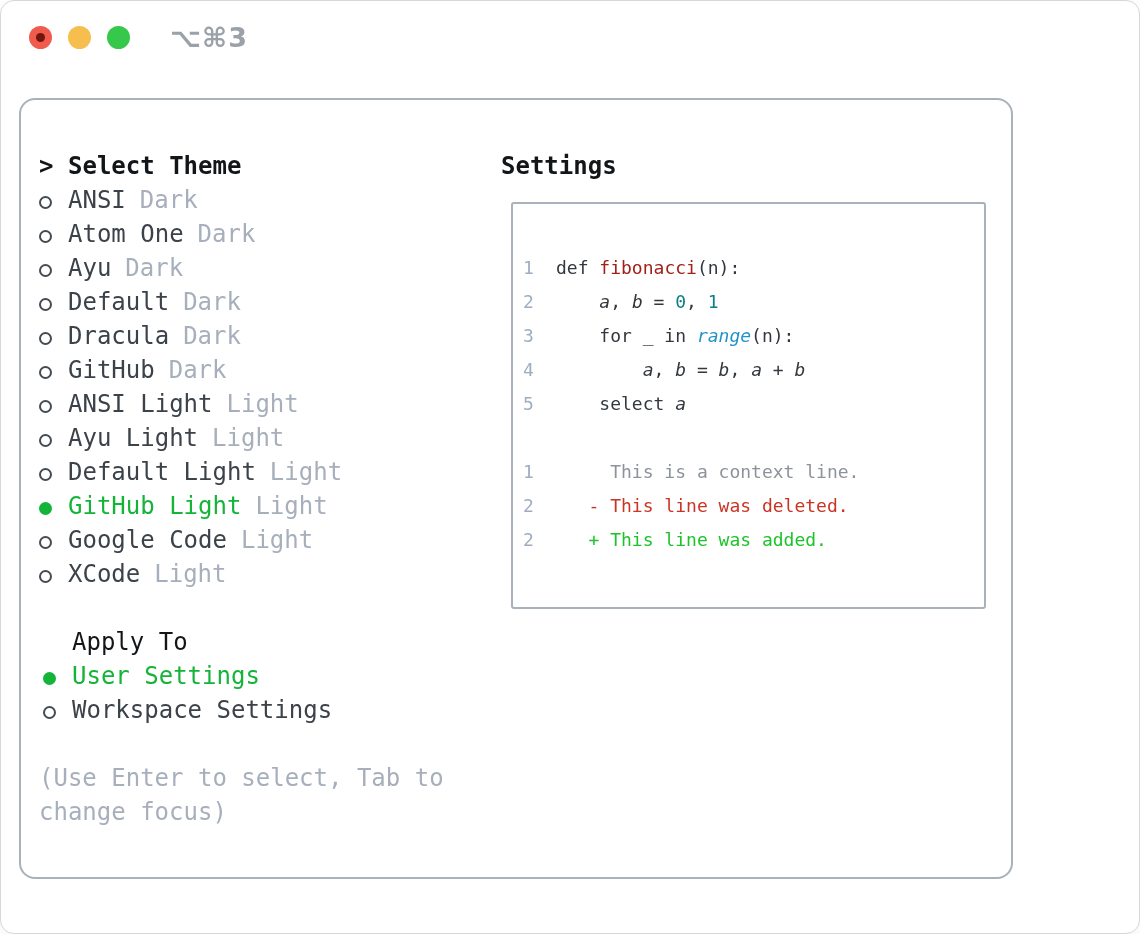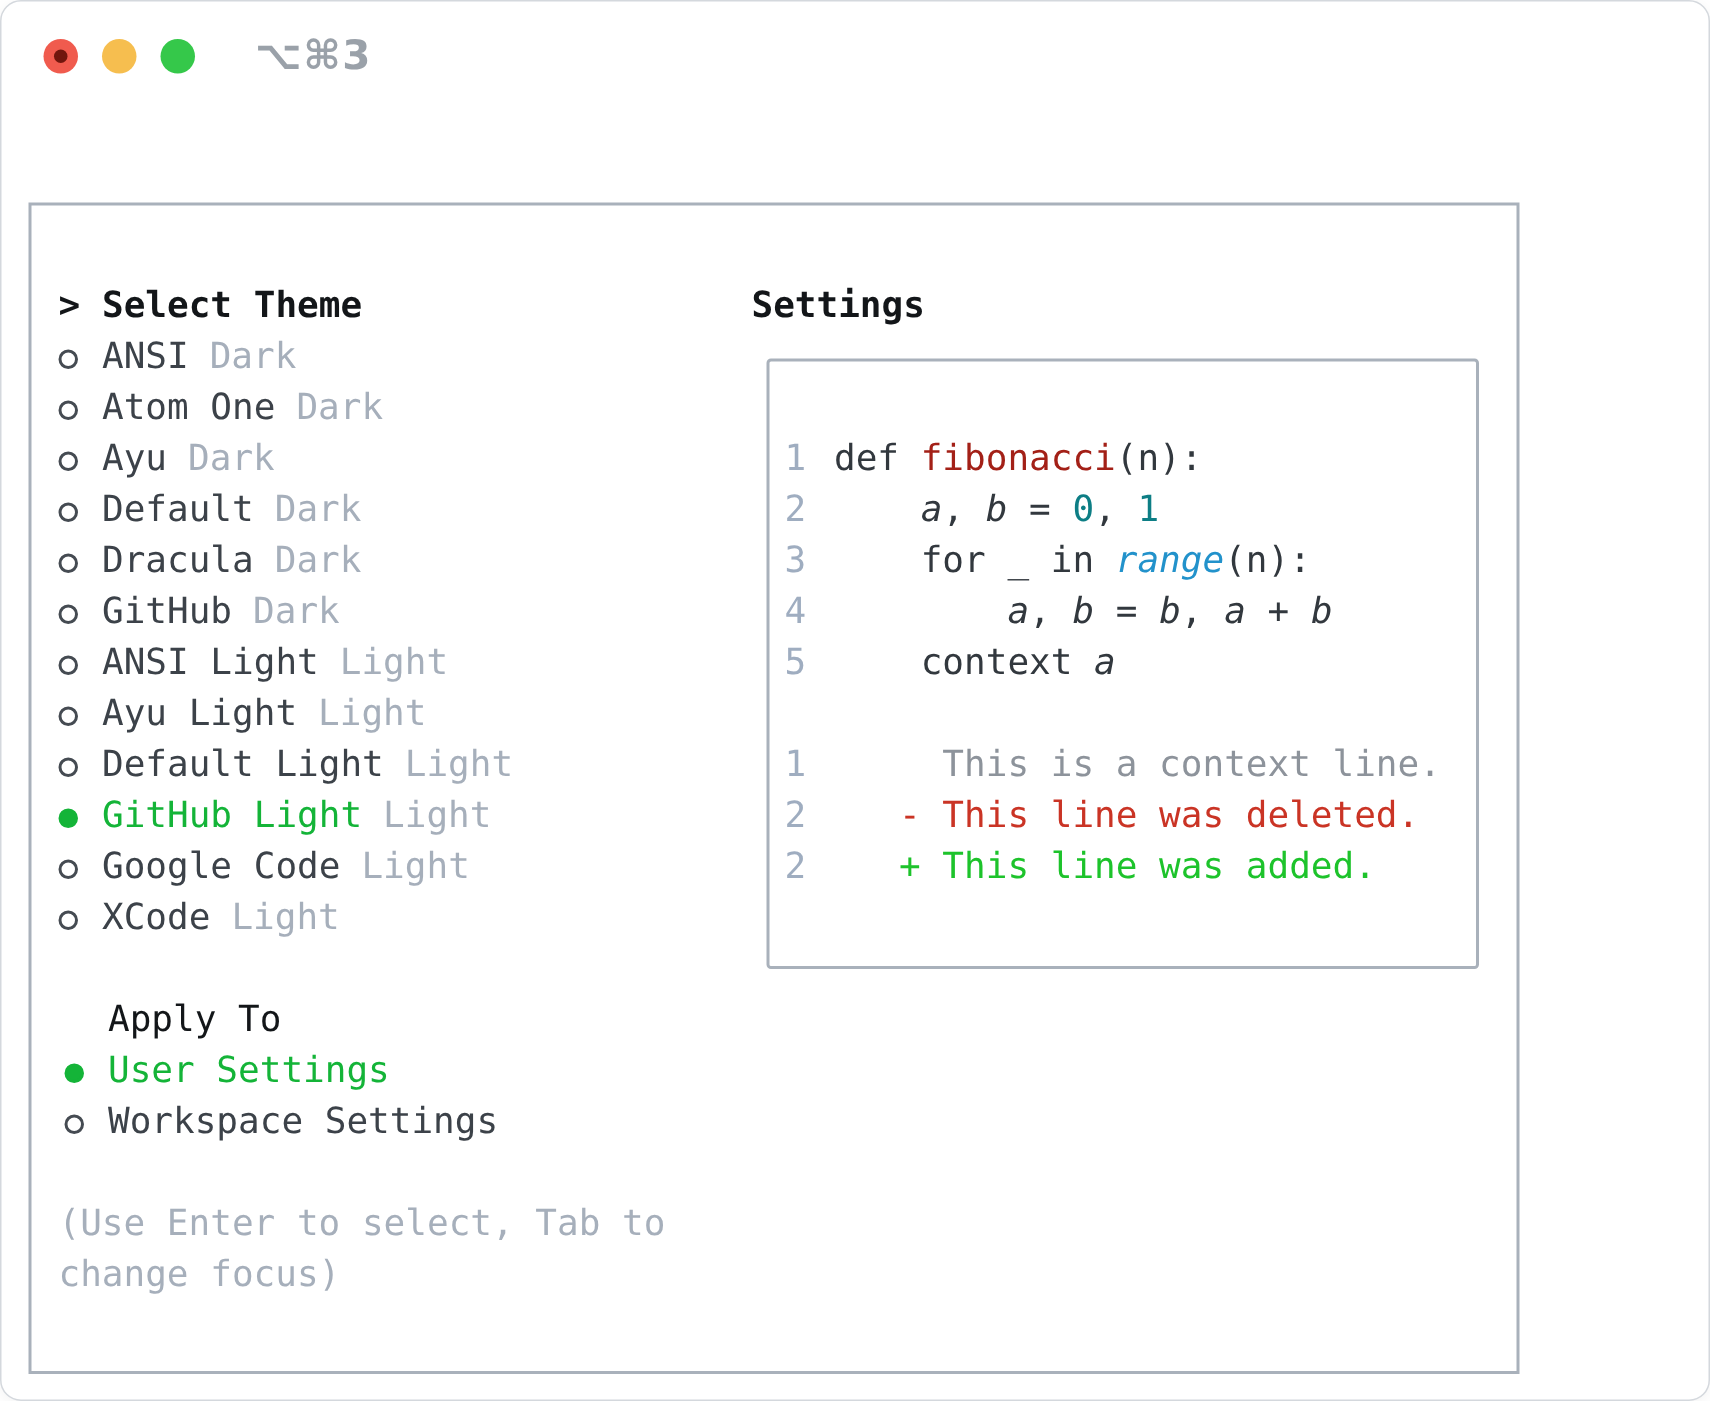--- a/index.html
+++ b/index.html
@@ -20,21 +20,21 @@
     margin:-4.5px 0 0 -4.5px;border-radius:50%;background:var(--traffic_red_dot);
   }
   .light.yellow{background:var(--traffic_yellow);}
   .light.green{background:var(--traffic_green);}
   .wintitle{
     margin-left:24px;font-family:"DejaVu Sans",sans-serif;font-size:27px;
     font-weight:bold;color:var(--title_gray);letter-spacing:1px;line-height:23px;
   }
   .main-box{
     position:absolute;left:18px;top:97px;width:994px;height:781px;box-sizing:border-box;
-    border:2px solid var(--box_border);border-radius:0;background:#fff;margin-top:37px;
+    border:2px solid var(--box_border);border-radius:16px;background:#fff;
   }
   .row{height:34px;line-height:34px;font-size:24px;white-space:pre;color:var(--text_dark);}
   .marker{display:inline-block;width:29px;}
   .hdr,.prefix{color:var(--text_black);font-weight:bold;}
   .hdr2{color:var(--text_black);}
   .dot{
     display:inline-block;width:13px;height:13px;box-sizing:border-box;border-radius:50%;
     border:2px solid #454b52;vertical-align:-1px;
   }
   .dot.on{background:var(--sel_green);border-color:var(--sel_green);}
@@ -49,21 +49,21 @@
   }
   .preview-label{
     position:absolute;left:480px;top:49px;height:34px;line-height:34px;
     font-size:24px;font-weight:bold;color:var(--text_black);
   }
   .preview-box{
     position:absolute;left:490px;top:102px;width:475px;height:407px;box-sizing:border-box;
     border:2px solid var(--box_border);border-radius:3px;background:#fff;
     padding:47px 0 0 10px;overflow:hidden;
   }
-  .codeline{height:34px;line-height:34px;font-size:24px;white-space:pre;color:var(--code_dark);min-height:34px;}
+  .codeline{height:34px;line-height:34px;font-size:18px;white-space:pre;color:var(--code_dark);min-height:34px;}
   .ln{display:inline-block;width:33px;color:var(--linenum_gray);}
   .seg-plain{color:var(--code_dark);}
   .seg-fn{color:var(--fn_red);}
   .seg-num{color:var(--num_teal);}
   .seg-call{color:var(--call_blue);font-style:italic;}
   .seg-var{color:var(--code_dark);font-style:italic;}
   .seg-ctx{color:var(--ctx_gray);}
   .seg-del{color:var(--del_red);}
   .seg-add{color:var(--add_green);}
 </style>
@@ -108,21 +108,21 @@
     <div class="hint">(Use Enter to select, Tab to change focus)</div>
 
     <div class="preview-label">Settings</div>
 
     <div class="preview-box">
 
     <div class="codeline"><span class="ln">1</span><span class="seg-plain">def </span><span class="seg-fn">fibonacci</span><span class="seg-plain">(n):</span></div>
         <div class="codeline"><span class="ln">2</span><span class="seg-plain">    </span><span class="seg-var">a</span><span class="seg-plain">, </span><span class="seg-var">b</span><span class="seg-plain"> = </span><span class="seg-num">0</span><span class="seg-plain">, </span><span class="seg-num">1</span></div>
         <div class="codeline"><span class="ln">3</span><span class="seg-plain">    for _ in </span><span class="seg-call">range</span><span class="seg-plain">(n):</span></div>
         <div class="codeline"><span class="ln">4</span><span class="seg-plain">        </span><span class="seg-var">a</span><span class="seg-plain">, </span><span class="seg-var">b</span><span class="seg-plain"> = </span><span class="seg-var">b</span><span class="seg-plain">, </span><span class="seg-var">a</span><span class="seg-plain"> + </span><span class="seg-var">b</span></div>
-        <div class="codeline"><span class="ln">5</span><span class="seg-plain">    context </span><span class="seg-var">a</span></div>
+        <div class="codeline"><span class="ln">5</span><span class="seg-plain">    select </span><span class="seg-var">a</span></div>
         <div class="codeline"><span class="ln"> </span></div>
         <div class="codeline"><span class="ln">1</span><span class="seg-ctx">     This is a context line.</span></div>
         <div class="codeline"><span class="ln">2</span><span class="seg-del">   - This line was deleted.</span></div>
         <div class="codeline"><span class="ln">2</span><span class="seg-add">   + This line was added.</span></div>
       </div>
 
   </div>
 </div>
 
 </body></html>

